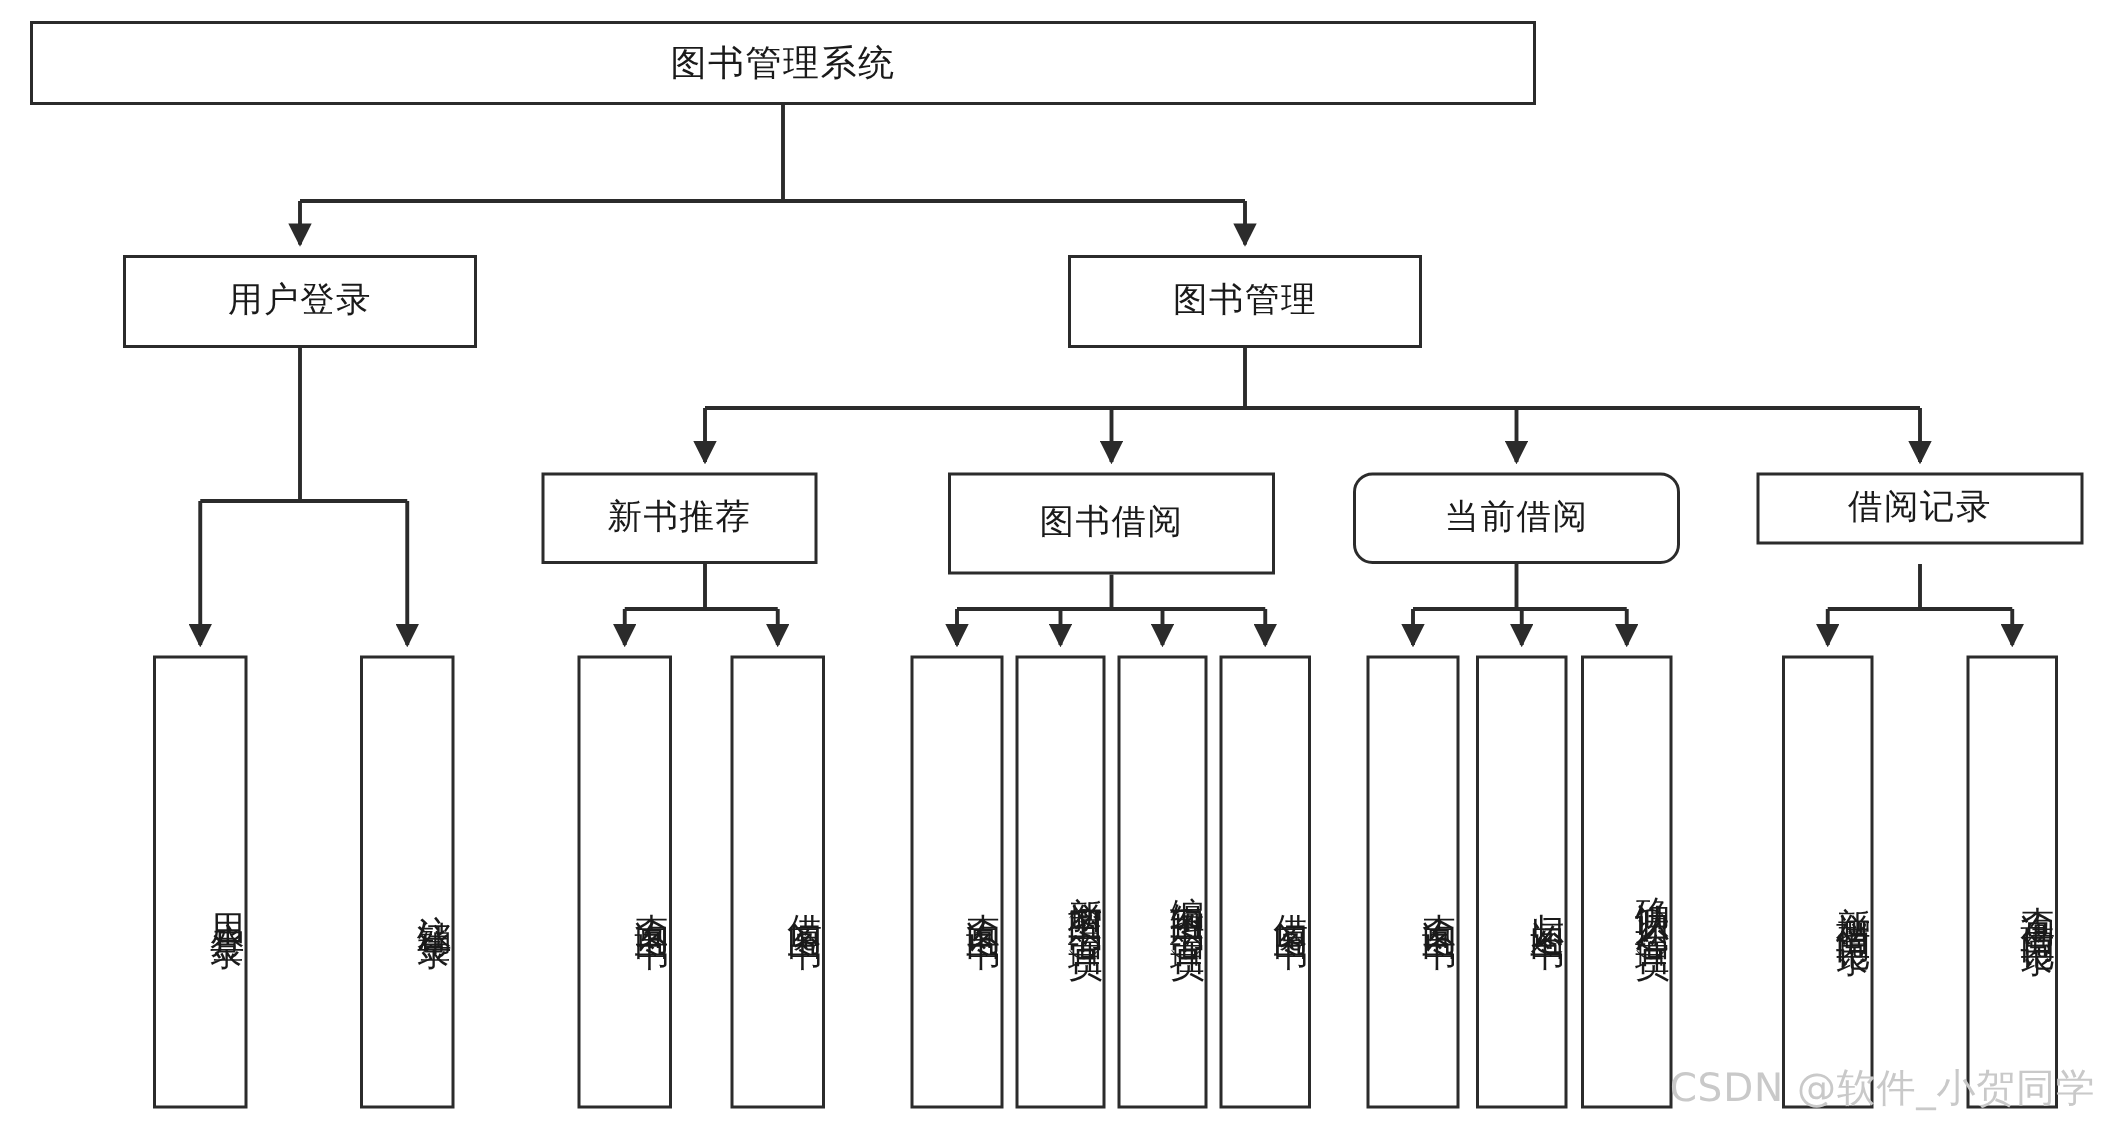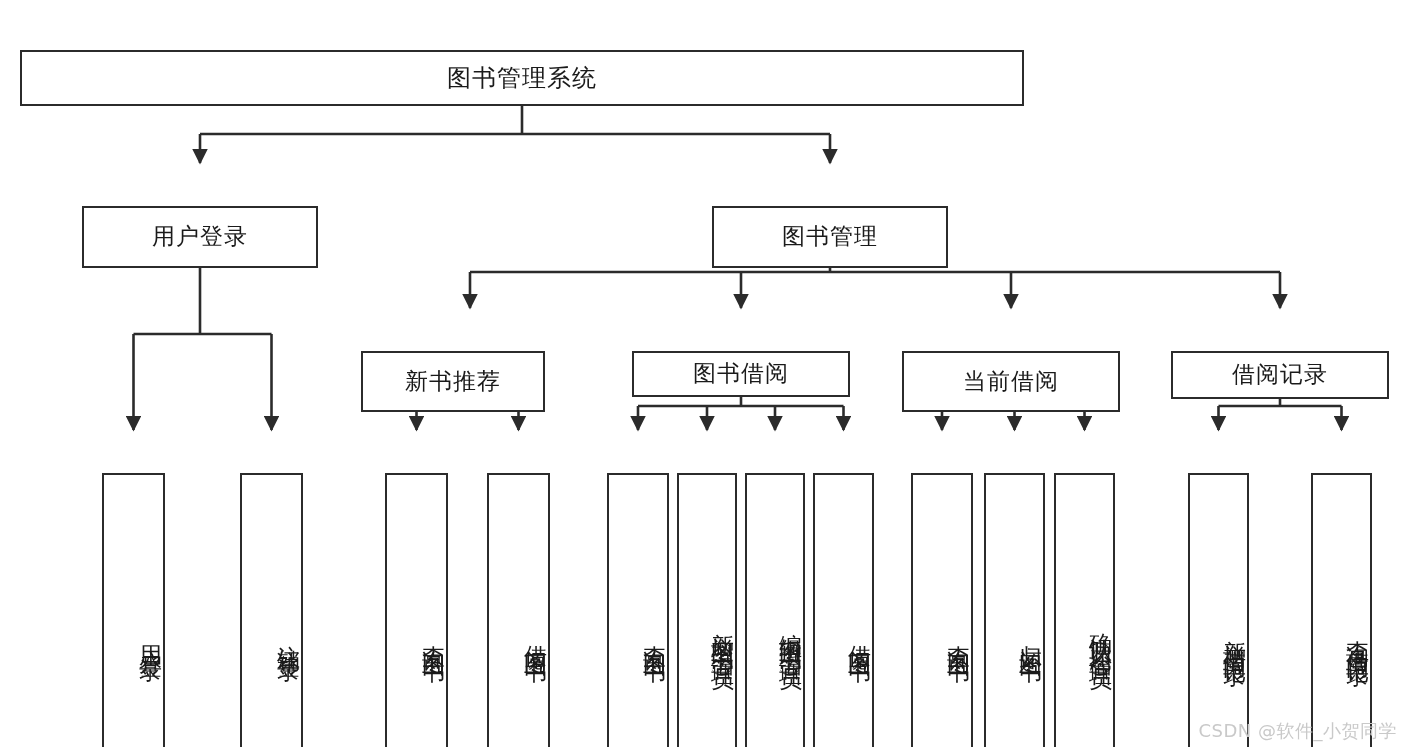--- a/index.html
+++ b/index.html
@@ -19,21 +19,20 @@
   }
   .node {
     position: absolute;
     box-sizing: border-box;
     border: 2px solid #2b2b2b;
     background: #ffffff;
     display: flex;
     align-items: center;
     justify-content: center;
     color: #1a1a1a;
-    margin-top: 36px;
   }
   .node.horiz {
     font-size: 23px;
     letter-spacing: 1px;
     line-height: 1.2;
   }
   .node.root {
     font-size: 24px;
   }
   .node.vert {
@@ -55,21 +54,21 @@
     left: 0;
     top: 0;
     width: 1405px;
     height: 747px;
     pointer-events: none;
   }
   .watermark {
     position: absolute;
     right: 8px;
     bottom: 4px;
-    font-size: 18px;
+    font-size: 26px;
     color: #c9c9c9;
     white-space: nowrap;
     letter-spacing: 0.5px;
   }
 </style>
 </head>
 <body>
 
 <div id="canvas">
 
@@ -115,22 +114,22 @@
         <line x1="1341.5" y1="406" x2="1341.5" y2="430" marker-end="url(#arrow)"></line>
       </g>
   </svg>
 
   <div class="node root horiz" style="left: 20px; top: 14px; width: 1004px; height: 56px;">图书管理系统</div>
 
   <div class="node horiz" style="left: 82px; top: 170px; width: 236px; height: 62px;">用户登录</div>
   <div class="node horiz" style="left: 712px; top: 170px; width: 236px; height: 62px;">图书管理</div>
 
   <div class="node horiz" style="left: 361px; top: 315px; width: 184px; height: 61px;">新书推荐</div>
-  <div class="node horiz" style="left: 632px; top: 315px; width: 218px; height: 46px;">图书借阅</div>
-  <div class="node horiz" style="left: 902px; top: 315px; width: 218px; height: 61px;">当前借阅</div>
+  <div class="node horiz" style="left: 632px; top: 315px; width: 218px; height: 68px;">图书借阅</div>
+  <div class="node horiz" style="left: 902px; top: 315px; width: 218px; height: 61px; border-radius: 13px;">当前借阅</div>
   <div class="node horiz" style="left: 1171px; top: 315px; width: 218px; height: 48px;">借阅记录</div>
 
   <div class="node vert" style="left: 102px; top: 437px; width: 63px; height: 302px;">
       <span class="vtext">用户登录</span>
     </div>
   <div class="node vert" style="left: 240px; top: 437px; width: 63px; height: 302px;">
       <span class="vtext">注销登录</span>
     </div>
   <div class="node vert" style="left: 385px; top: 437px; width: 63px; height: 302px;">
       <span class="vtext">查询图书</span>

